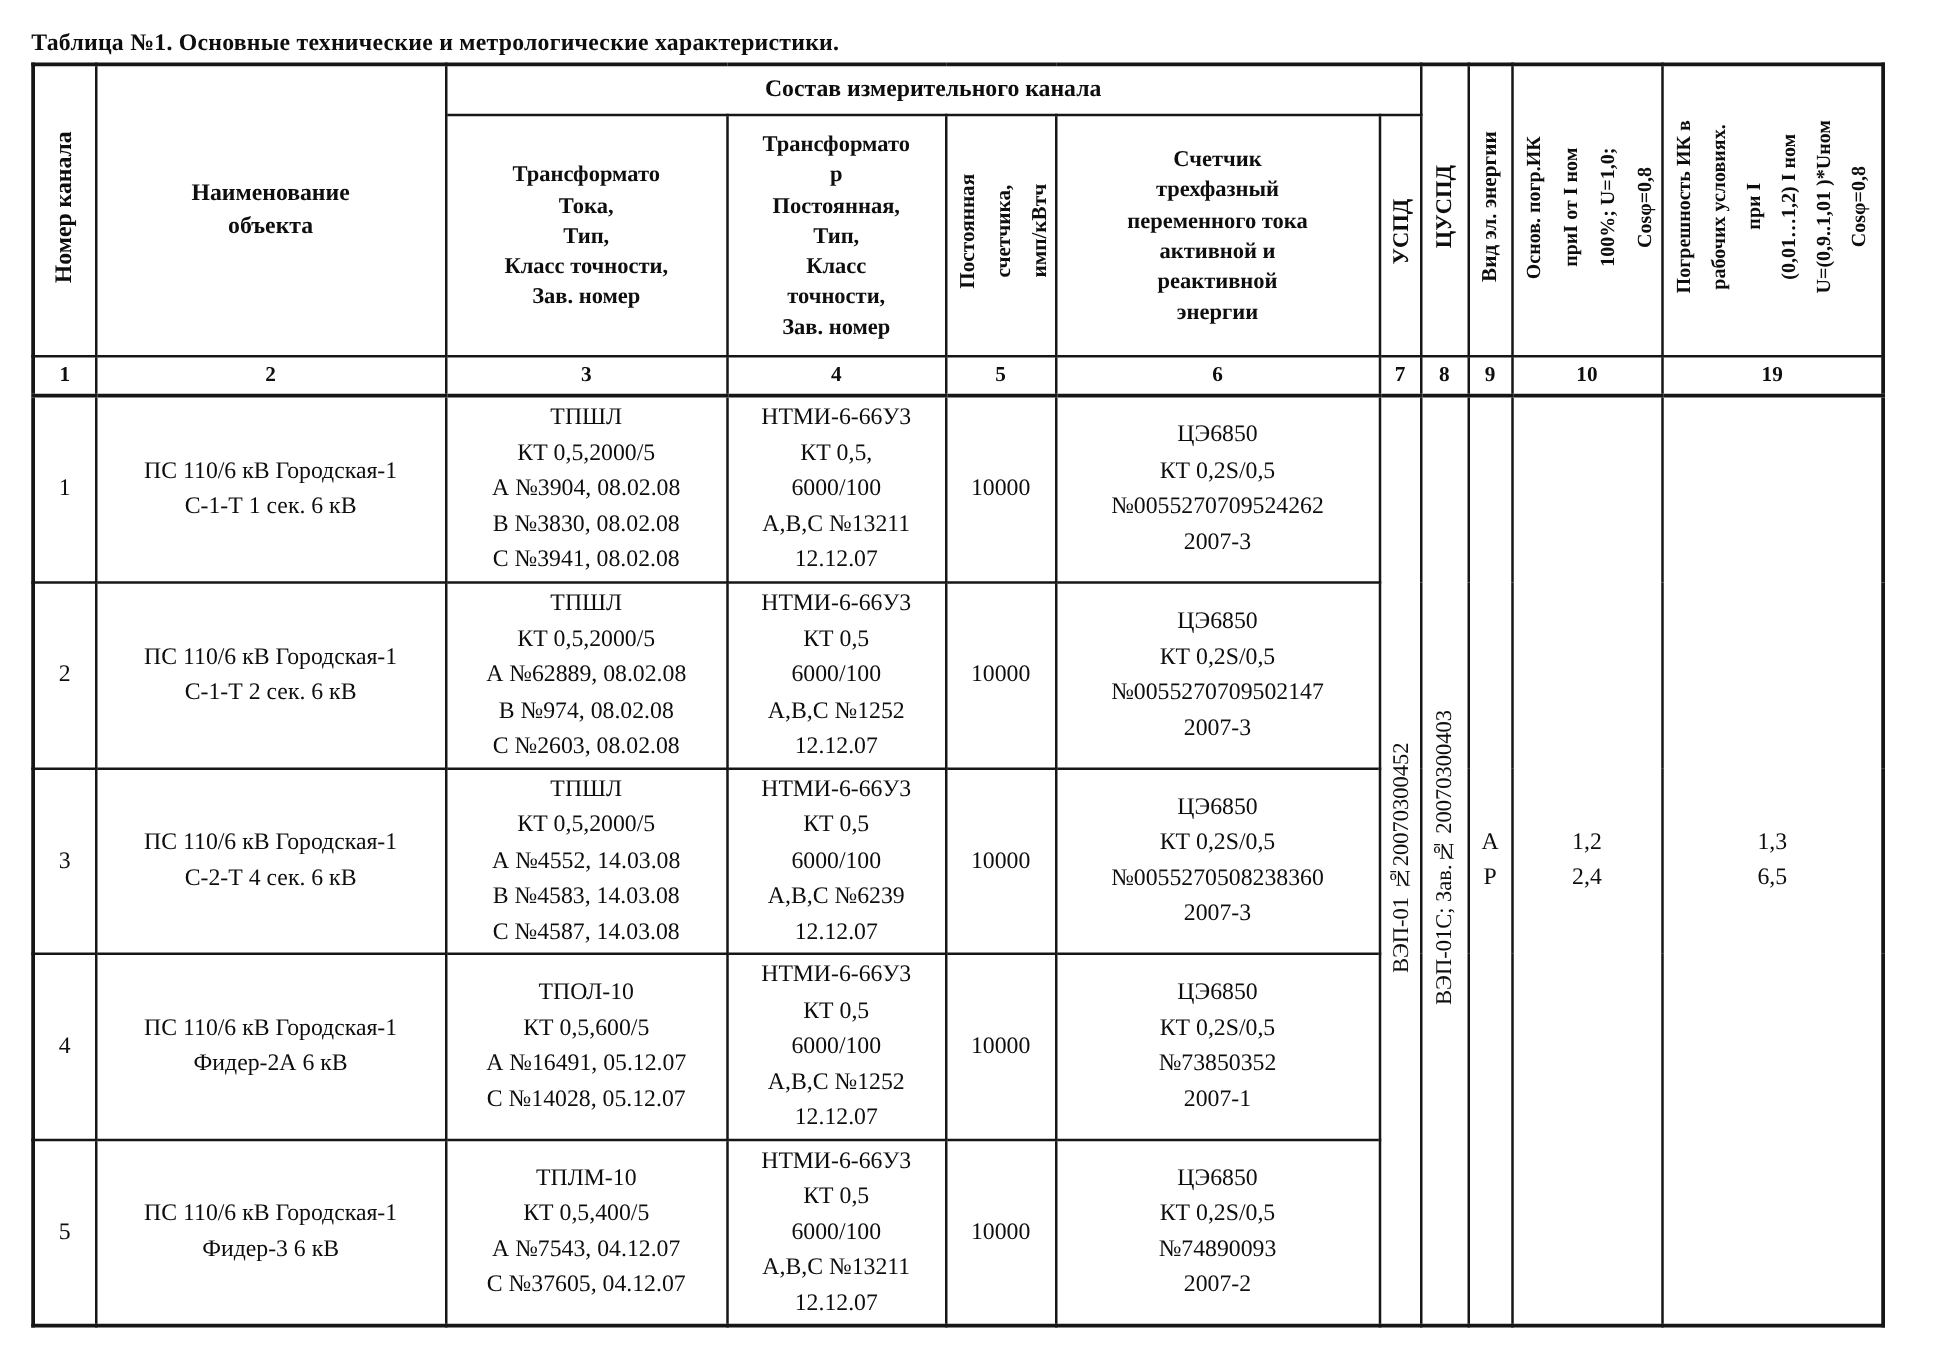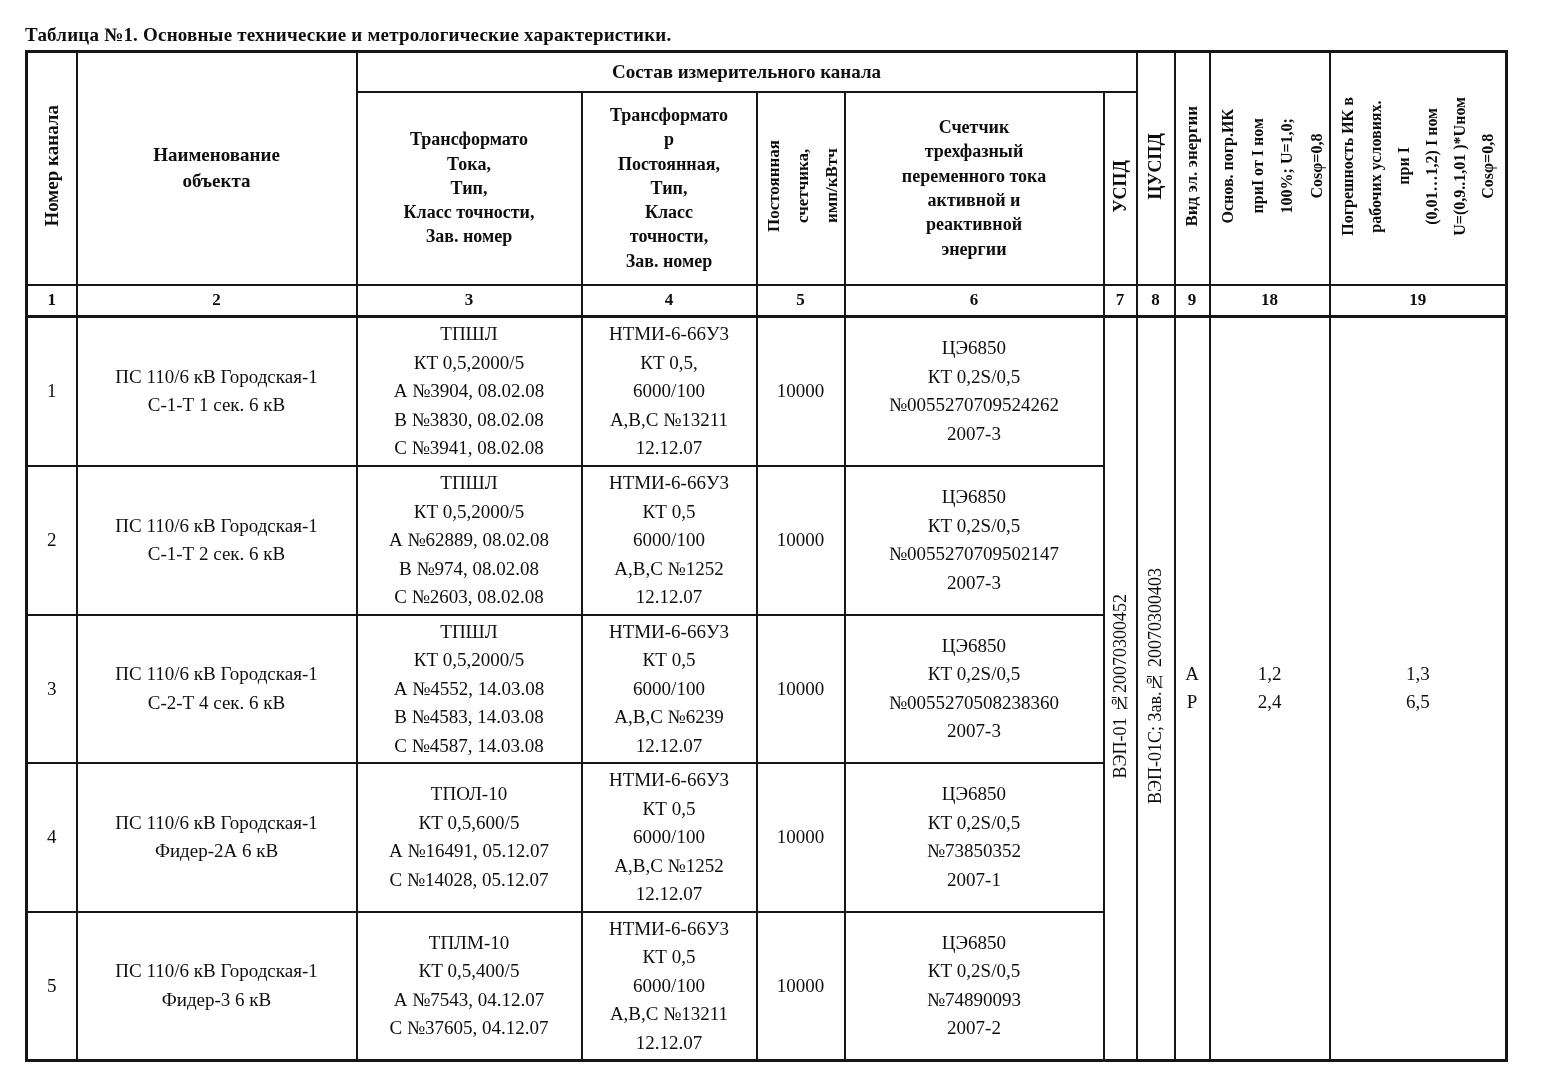--- a/index.html
+++ b/index.html
@@ -128,21 +128,21 @@
   <tr class="nums">
     <td>1</td>
     <td>2</td>
     <td>3</td>
     <td>4</td>
     <td>5</td>
     <td>6</td>
     <td>7</td>
     <td>8</td>
     <td>9</td>
-    <td>18</td>
+    <td>10</td>
     <td>19</td>
   </tr>
 
   <tr class="r1">
     <td class="body-txt">1</td>
     <td class="body-txt pre">ПС 110/6 кВ Городская-1
 С-1-Т 1 сек. 6 кВ</td>
     <td class="body-txt pre">ТПШЛ
 КТ 0,5,2000/5
 А №3904, 08.02.08

